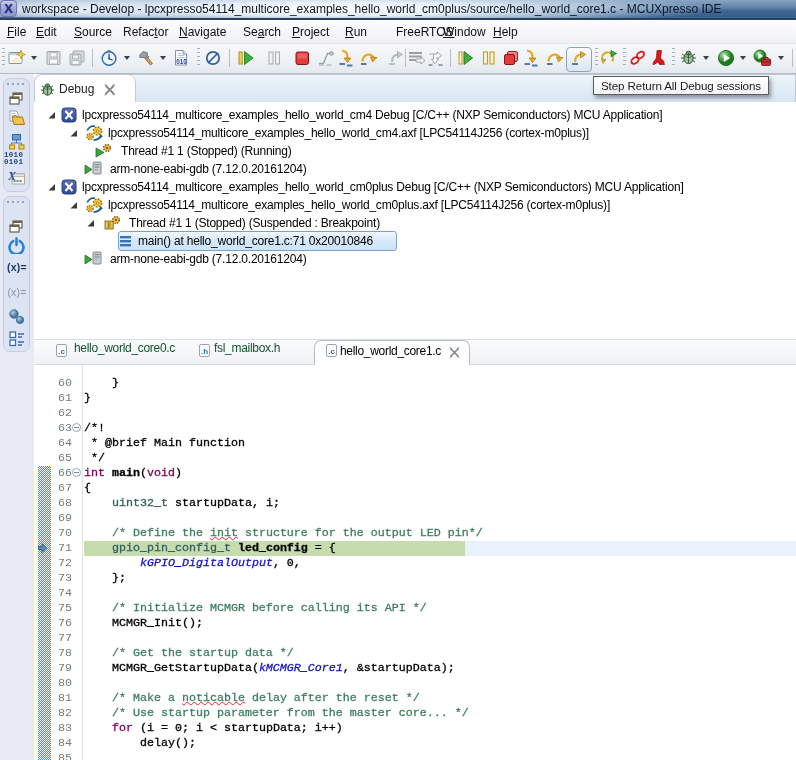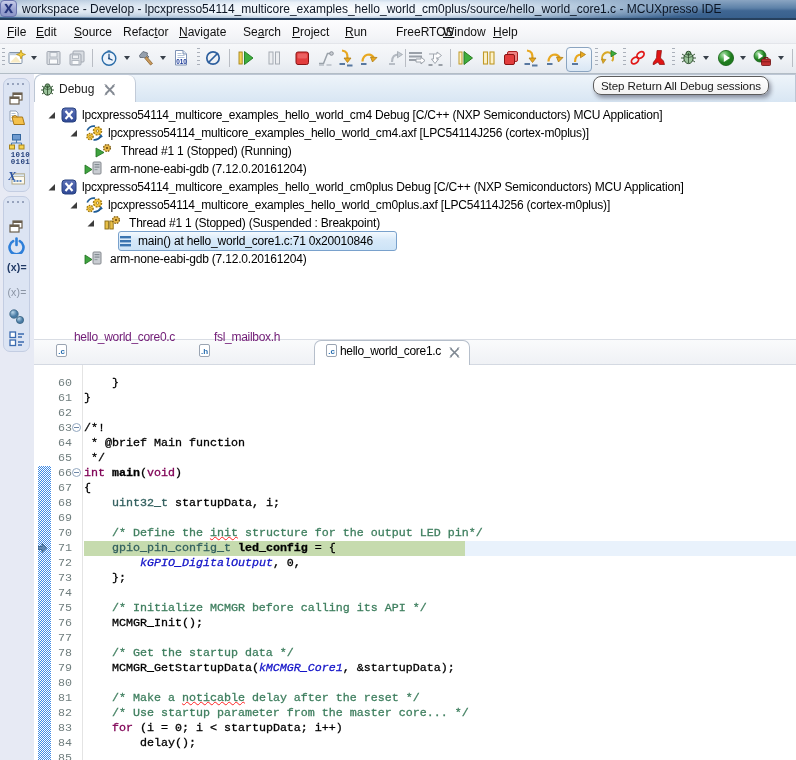--- a/index.html
+++ b/index.html
@@ -30,25 +30,25 @@
 .rico{position:absolute;left:8px;width:17px;height:17px}
 
 #dvhead{left:34px;top:74px;width:762px;height:28px;background:linear-gradient(#eef4fa,#d8e6f3);border-top-left-radius:8px;border:1px solid #bcc6d4;border-bottom:none}
 #dvtab{left:35px;top:75px;width:101px;height:27px;background:#fff;border-top-left-radius:8px;border-top-right-radius:8px;border-right:1px solid #c2cbd8}
 #dvtabtext{left:59px;top:82px;font-size:12px;color:#222}
 #dvbody{left:34px;top:102px;width:762px;height:236px;background:#fff}
 .tr{position:absolute;font-size:12px;color:#000;white-space:pre;letter-spacing:-0.2px}
 
 #selrow{left:118px;top:231px;width:279px;height:20px;background:linear-gradient(#f3f9fe,#d7e9f9 45%,#cde4f7);border:1px solid #79a1cc;border-radius:3px}
 
-#tooltip{left:593px;top:76px;width:176px;height:19px;background:linear-gradient(#ffffff,#f2f2f2);border:1px solid #5c5c5c;border-radius:8px;box-shadow:2px 3px 4px rgba(40,40,60,.45);font-size:11.6px;letter-spacing:-0.1px;color:#1a1a1a;text-align:center;line-height:17px}
+#tooltip{left:593px;top:76px;width:176px;height:19px;background:linear-gradient(#ffffff,#f2f2f2);border:1px solid #5c5c5c;border-radius:0;box-shadow:2px 3px 4px rgba(40,40,60,.45);font-size:11.6px;letter-spacing:-0.1px;color:#1a1a1a;text-align:center;line-height:17px}
 
 #edtabs{left:34px;top:339px;width:762px;height:26px;background:linear-gradient(#fafbfc,#eff1f5);border-top:1px solid #d9dde4}
 #edtabline{left:34px;top:364px;width:762px;height:1px;background:#d4d9e2}
-.etab{position:absolute;top:330px;font-size:12px;color:#701a75;white-space:pre;letter-spacing:-0.3px}
+.etab{position:absolute;top:341px;font-size:12px;color:#14532d;white-space:pre;letter-spacing:-0.3px}
 #atab{left:314px;top:340px;width:156px;height:25px;background:#fff;border:1px solid #b6bfcb;border-bottom:none;border-top-left-radius:7px;border-top-right-radius:7px}
 .ficon{position:absolute;width:11px;height:13px;background:#fff;border:1px solid #9aa4b2;border-radius:2px;font-size:8px;font-weight:bold;color:#2a6fb0;text-align:center;line-height:13px}
 
 #editor{left:34px;top:365px;width:762px;height:395px;background:#fff;overflow:hidden}
 #hatch{left:38px;top:466px;width:13px;height:294px;background-image:repeating-conic-gradient(#3f8ae4 0% 25%,#ffffff 25% 50%);background-size:2px 2px}
 #curarrow{left:38px;top:543px}
 #gutter{left:0px;top:376px;width:72px;text-align:right;font-family:"Liberation Mono",monospace;font-size:11.67px;line-height:15px;color:#6f7d7d;white-space:pre}
 #foldline{left:82px;top:365px;width:1px;height:395px;background:#e4e4e4}
 .fold{position:absolute;left:72px;width:9px;height:9px;border:1px solid #93a8c0;border-radius:50%;background:#fff}
 .fold:after{content:"";position:absolute;left:1px;top:3px;width:5px;height:1px;background:#6d87a8}
@@ -277,21 +277,21 @@
       <path d="M3.5 4.5 l4 0 M3.5 6.5 l5 0" stroke="#9ab0c8" stroke-width="0.8"></path>
       <path d="M4 8 L14.5 8 L16.5 15.5 L6 15.5 Z" fill="#f4c14c" stroke="#a87818" stroke-width="1"></path>
       <path d="M4 8 L7 6.5 L9.5 8" fill="#f4c14c" stroke="#a87818" stroke-width="1"></path>
     </svg>
 <svg class="rico" style="top:133px">
       <rect x="4.5" y="1.5" width="8" height="5.5" fill="#6f9bd1" stroke="#33669e" stroke-width="1"></rect>
       <path d="M8.5 7 L8.5 10 M3.5 10 L13.5 10 M3.5 10 L3.5 12 M13.5 10 L13.5 12" stroke="#4a7ab0" stroke-width="1.1" fill="none"></path>
       <rect x="1.5" y="12" width="5" height="4" fill="#f6d34e" stroke="#a8841c" stroke-width="1"></rect>
       <rect x="11" y="12" width="5" height="4" fill="#f6d34e" stroke="#a8841c" stroke-width="1"></rect>
     </svg>
-<div class="abs" style="left:4px;top:152px;width:26px;font-family:'Liberation Mono',monospace;font-size:7.5px;font-weight:bold;color:#27427c;line-height:7px;text-align:right;letter-spacing:0.3px">1010<br>0101</div>
+<div class="abs" style="left:4px;top:152px;width:26px;font-family:'Liberation Mono',monospace;font-size:7.5px;font-weight:bold;color:#27427c;line-height:7px;text-align:left;letter-spacing:0.3px">1010<br>0101</div>
 <svg class="rico" style="top:169px">
       <rect x="4" y="5" width="12.5" height="10" fill="#fdf9ee" stroke="#b0a888" stroke-width="1"></rect>
       <rect x="4" y="5" width="12.5" height="2.6" fill="#dce8f4" stroke="#b0a888" stroke-width="0.7"></rect>
       <rect x="5.5" y="11" width="2" height="2" fill="#5a86c0"></rect>
       <rect x="8.5" y="11" width="2" height="2" fill="#5a86c0"></rect>
       <rect x="11.5" y="11" width="2" height="2" fill="#5a86c0"></rect>
       <text x="0" y="10.5" font-family="Liberation Serif" font-style="italic" font-weight="bold" font-size="12" fill="#2a52a0">X</text>
     </svg>
 <svg class="rico" style="top:218px">
       <rect x="5" y="3" width="9" height="7" fill="#fff" stroke="#6b5f4e" stroke-width="1.2"></rect>

